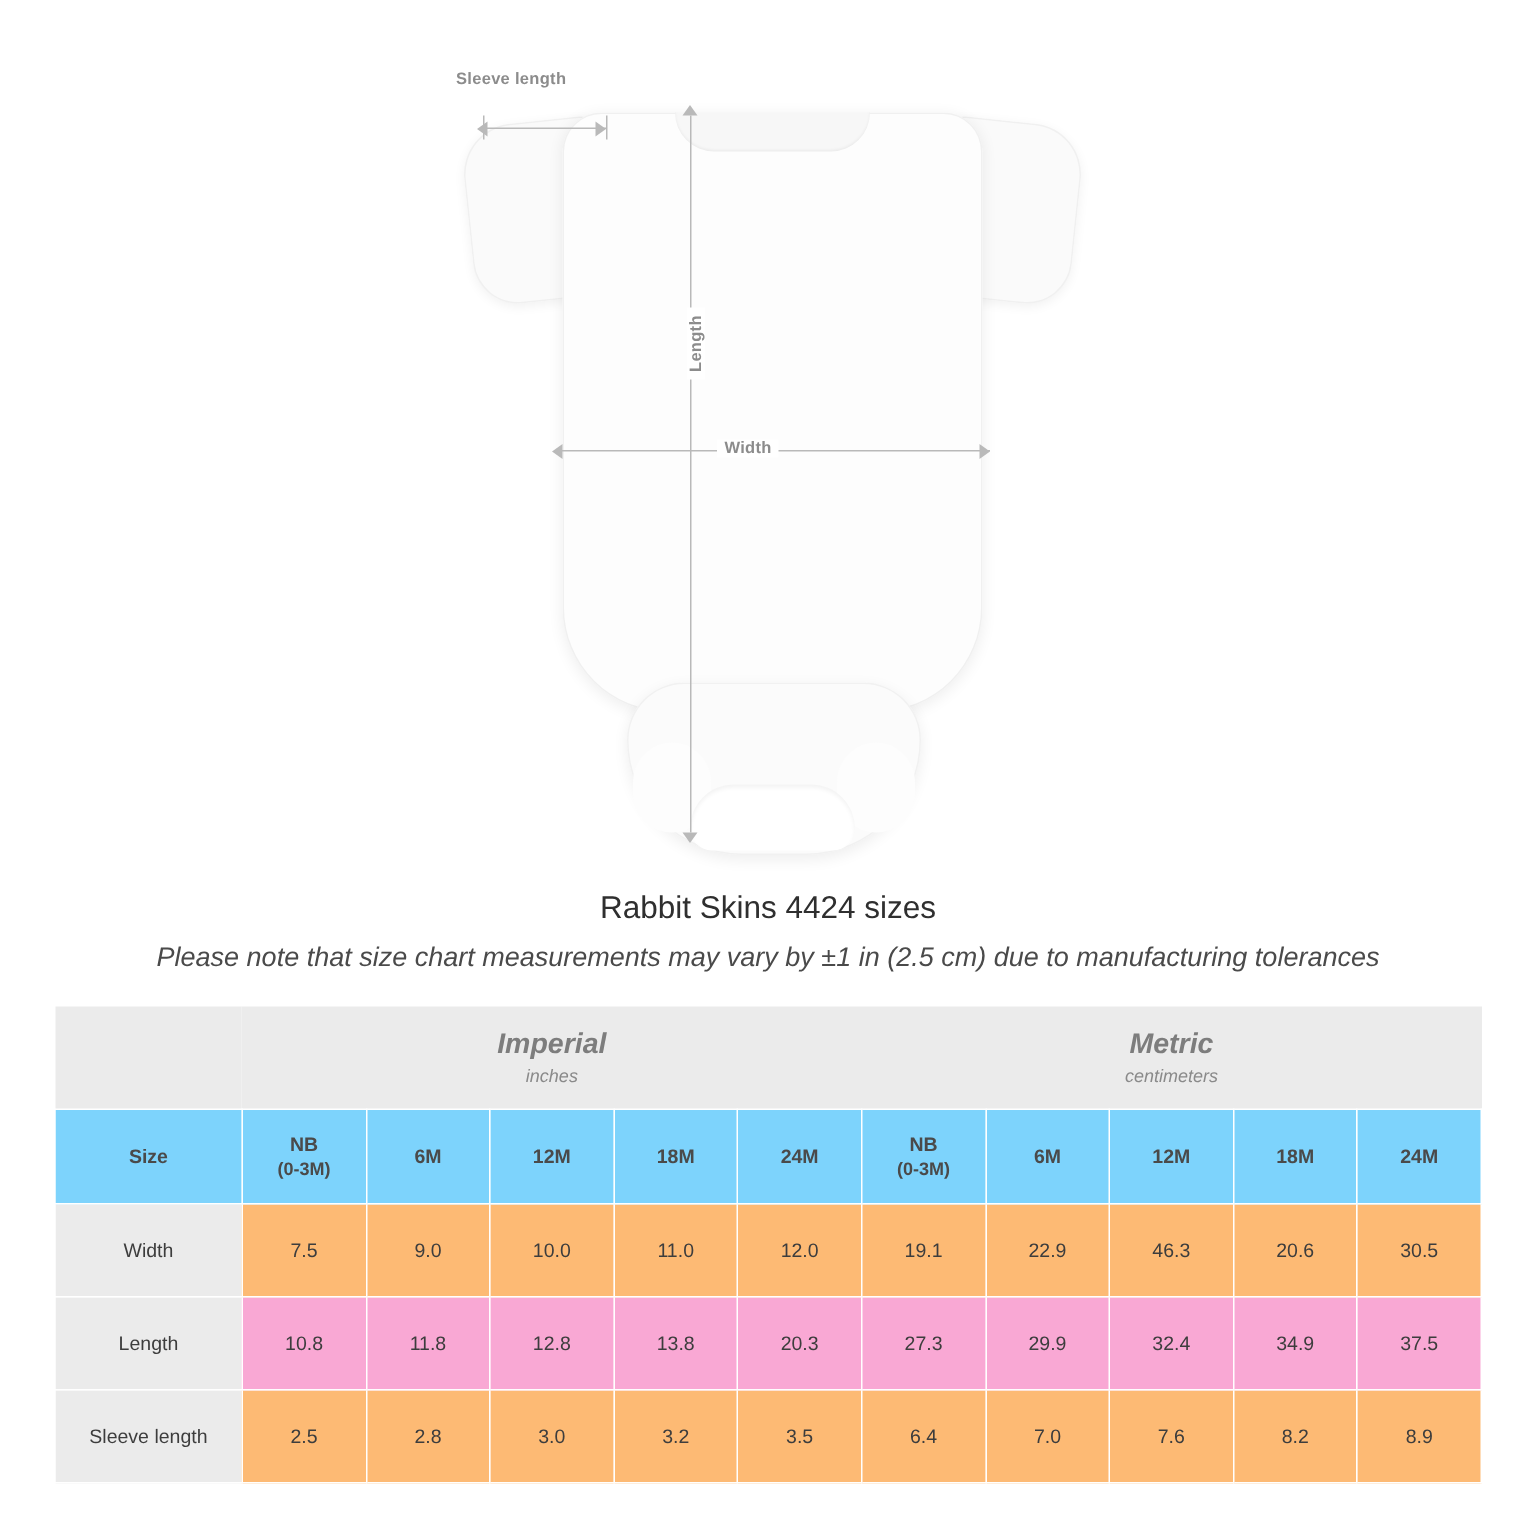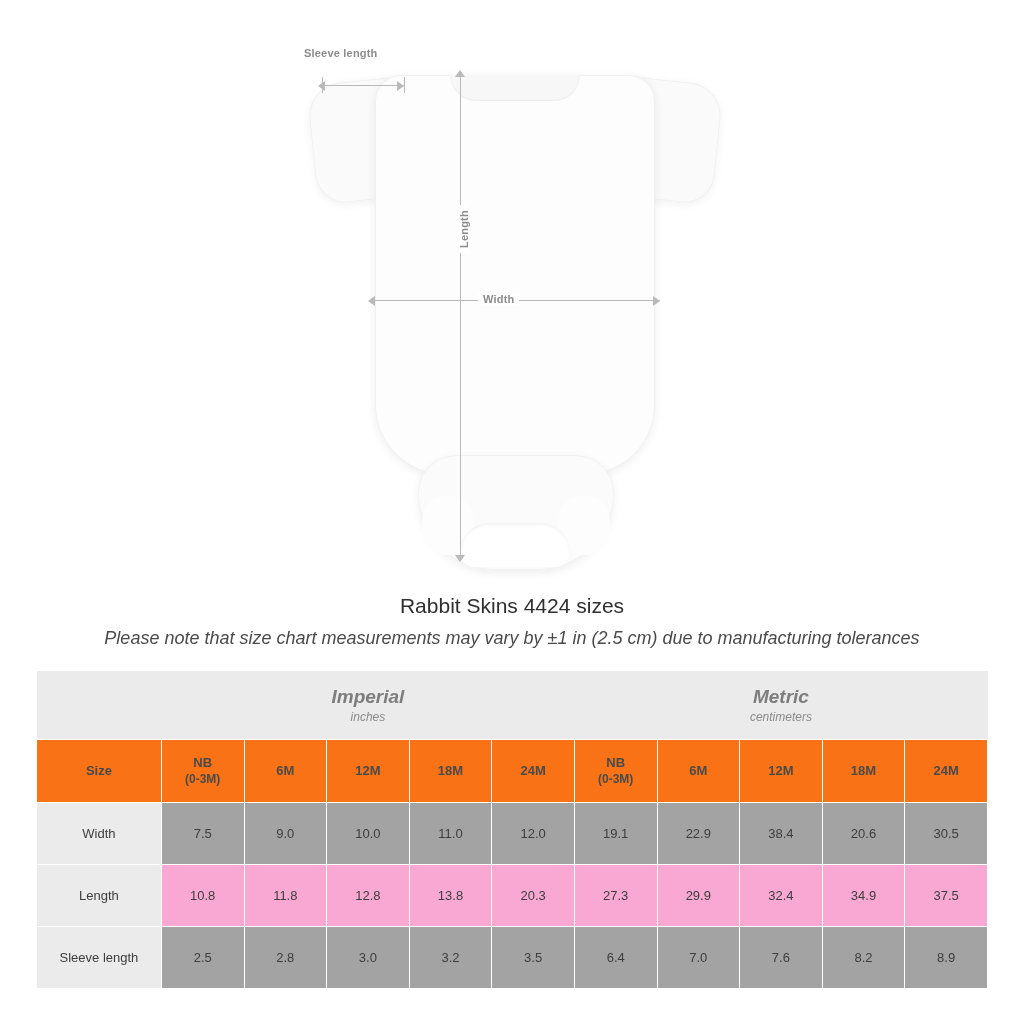--- a/index.html
+++ b/index.html
@@ -190,36 +190,36 @@
     line-height: 1.15;
   }
   .unit-sub {
     font-size: 12px;
     font-style: italic;
     color: #8a8a8a;
     display: block;
     margin-top: 2px;
   }
   tr.head-row td {
-    background: #f97316;
+    background: #7dd3fc;
     height: 60px;
     font-weight: bold;
     color: #4a4a4a;
     font-size: 13px;
     line-height: 1.25;
   }
   tr.head-row td.row-label-head {
     color: #4a4a4a;
   }
   tr.data-row td {
     height: 59px;
     background: #f9a8d4;
   }
   tr.data-row.alt td {
-    background: #a3a3a3;
+    background: #fdba74;
   }
   td.row-label {
     font-weight: bold;
     color: #4a4a4a;
     background: #ebebeb !important;
   }
   .col-label { width: 124px; }
   .col-val { width: 82px; }
   .sub { display: block; font-size: 12px; font-weight: bold; }
 </style>
@@ -312,21 +312,21 @@
 
       <tr class="data-row alt">
         <td class="row-label">Width</td>
         <td>7.5</td>
         <td>9.0</td>
         <td>10.0</td>
         <td>11.0</td>
         <td>12.0</td>
         <td>19.1</td>
         <td>22.9</td>
-        <td>38.4</td>
+        <td>46.3</td>
         <td>20.6</td>
         <td>30.5</td>
       </tr>
 
       <tr class="data-row">
         <td class="row-label">Length</td>
         <td>10.8</td>
         <td>11.8</td>
         <td>12.8</td>
         <td>13.8</td>

